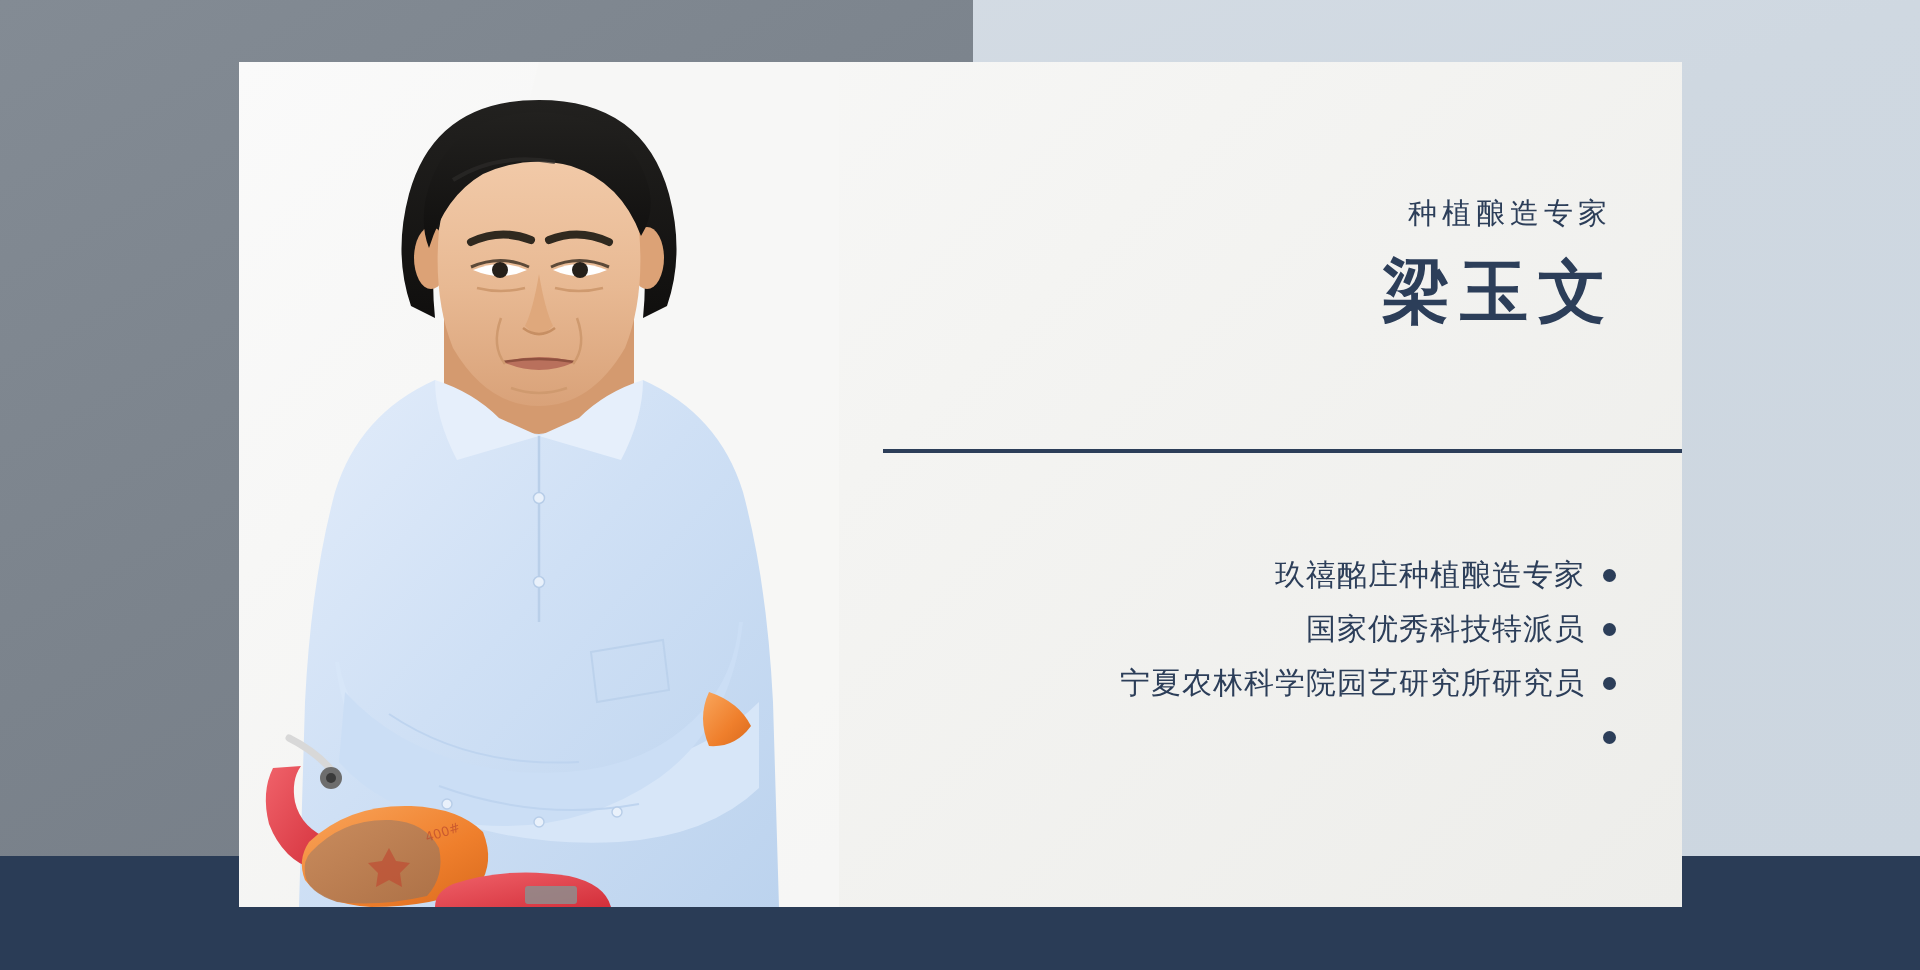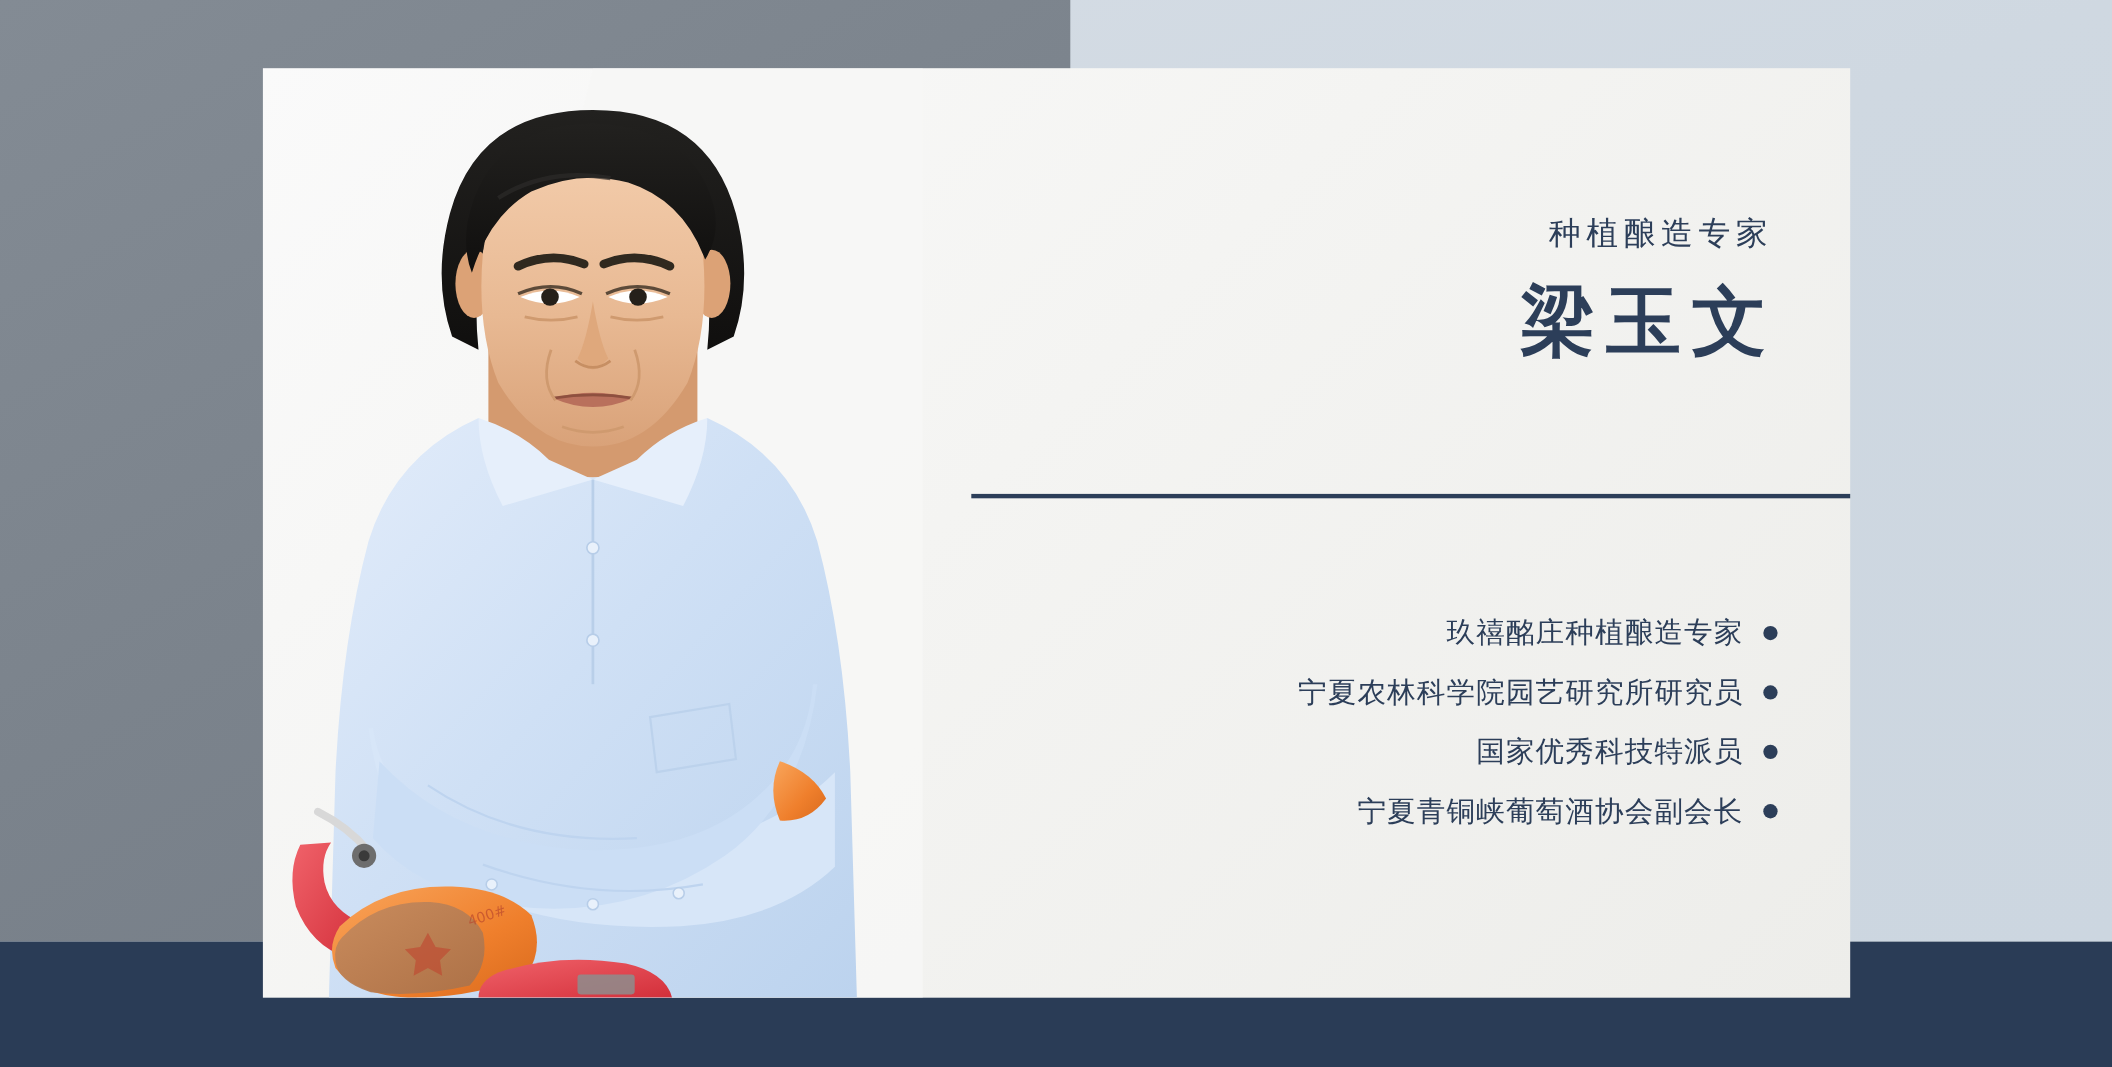--- a/index.html
+++ b/index.html
@@ -142,21 +142,21 @@
     padding: 0;
   }
   .cred-item {
     display: flex;
     align-items: center;
     justify-content: flex-end;
     height: 54px;
     margin-bottom: 0px;
   }
   .cred-text {
-    font-size: 26px;
+    font-size: 30px;
     line-height: 36px;
     color: #2c3e59;
     letter-spacing: 1px;
     white-space: nowrap;
     font-weight: 500;
   }
   .cred-bullet {
     flex: 0 0 auto;
     width: 13px;
     height: 13px;
@@ -312,28 +312,27 @@
         <div class="divider-line"></div>
 
       </div>
 
       <ul class="cred-list">
         <li class="cred-item">
           <span class="cred-text">玖禧酩庄种植酿造专家</span>
           <span class="cred-bullet"></span>
         </li>
         <li class="cred-item">
+          <span class="cred-text">国家优秀科技特派员</span>
+          <span class="cred-bullet"></span>
+        </li>
+        <li class="cred-item">
           <span class="cred-text">宁夏农林科学院园艺研究所研究员</span>
           <span class="cred-bullet"></span>
         </li>
         <li class="cred-item">
-          <span class="cred-text">国家优秀科技特派员</span>
-          <span class="cred-bullet"></span>
-        </li>
-        <li class="cred-item">
-          <span class="cred-text">宁夏青铜峡葡萄酒协会副会长</span>
           <span class="cred-bullet"></span>
         </li>
       </ul>
 
     </div>
   </div>
 </div>
 
 </body></html>

